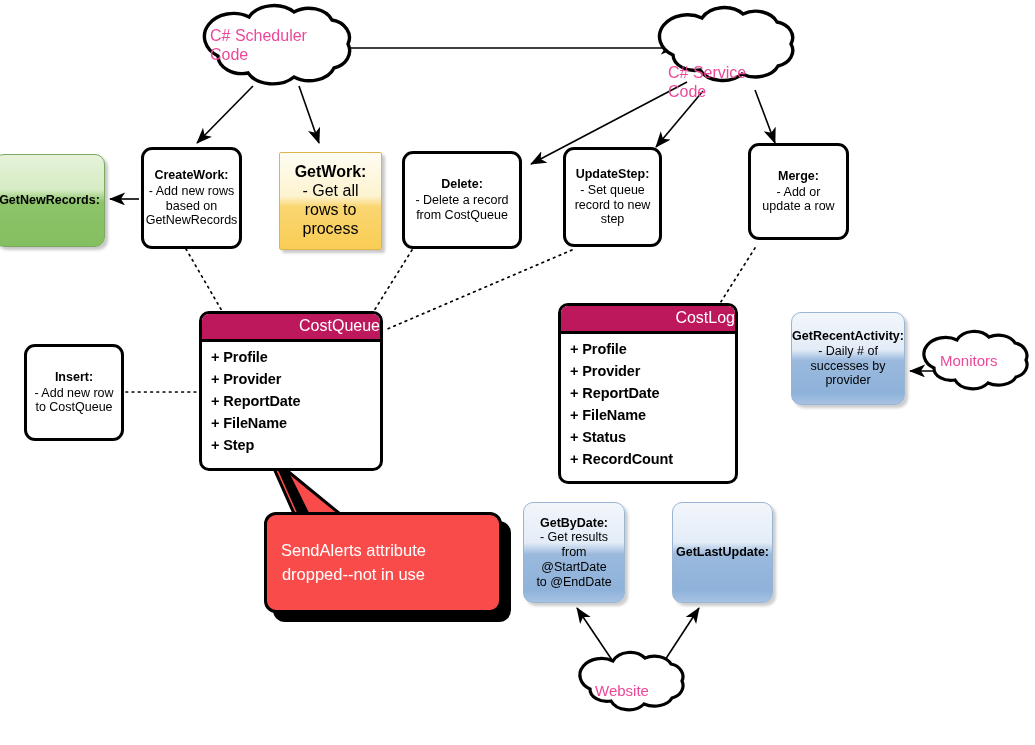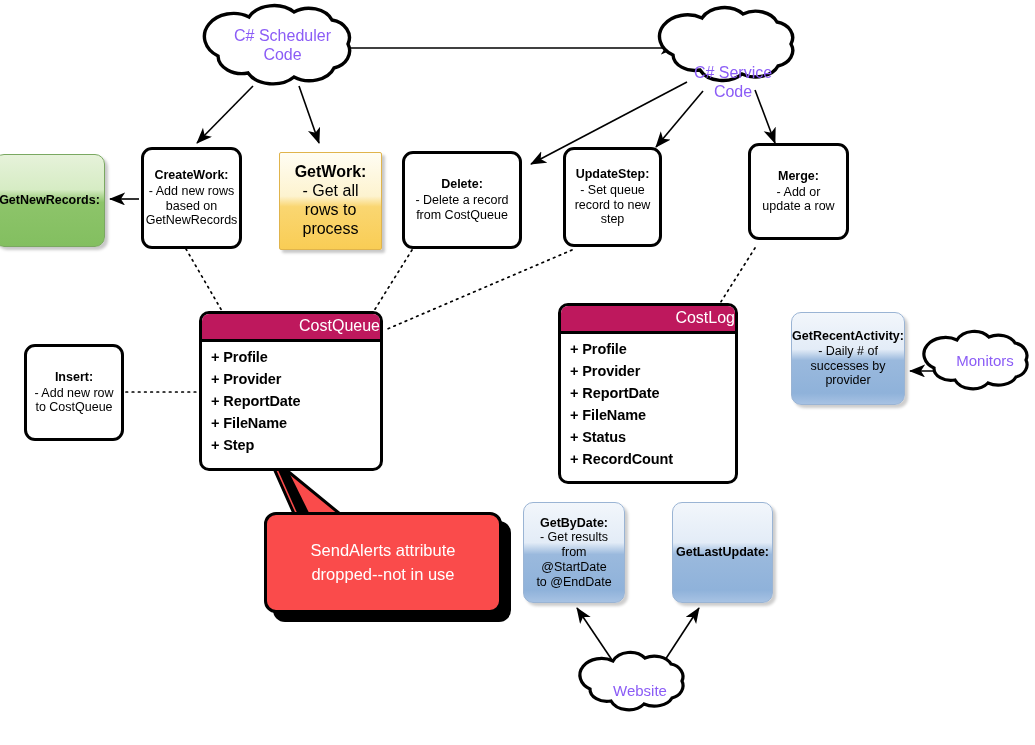--- a/index.html
+++ b/index.html
@@ -124,31 +124,29 @@
     box-sizing: border-box;
     background: #FA4B4B;
     border: 3px solid #000;
     border-radius: 12px;
     box-shadow: 9px 9px 0 #000;
     color: #ffffff;
     font-size: 16.5px;
     line-height: 1.45;
     display: flex;
     align-items: center;
-    justify-content: center;
     text-align: center;
     padding: 6px 14px;
   }
 
   
   .cloud-label {
     position: absolute;
-    text-align: center;
     font-size: 16px;
-    color: #8b5cf6;
+    color: #ec4899;
     line-height: 1.2;
     pointer-events: none;
   }
   .cloud-label.small { font-size: 15px; }
 </style>
 </head>
 <body>
 
 <div id="canvas">
 

